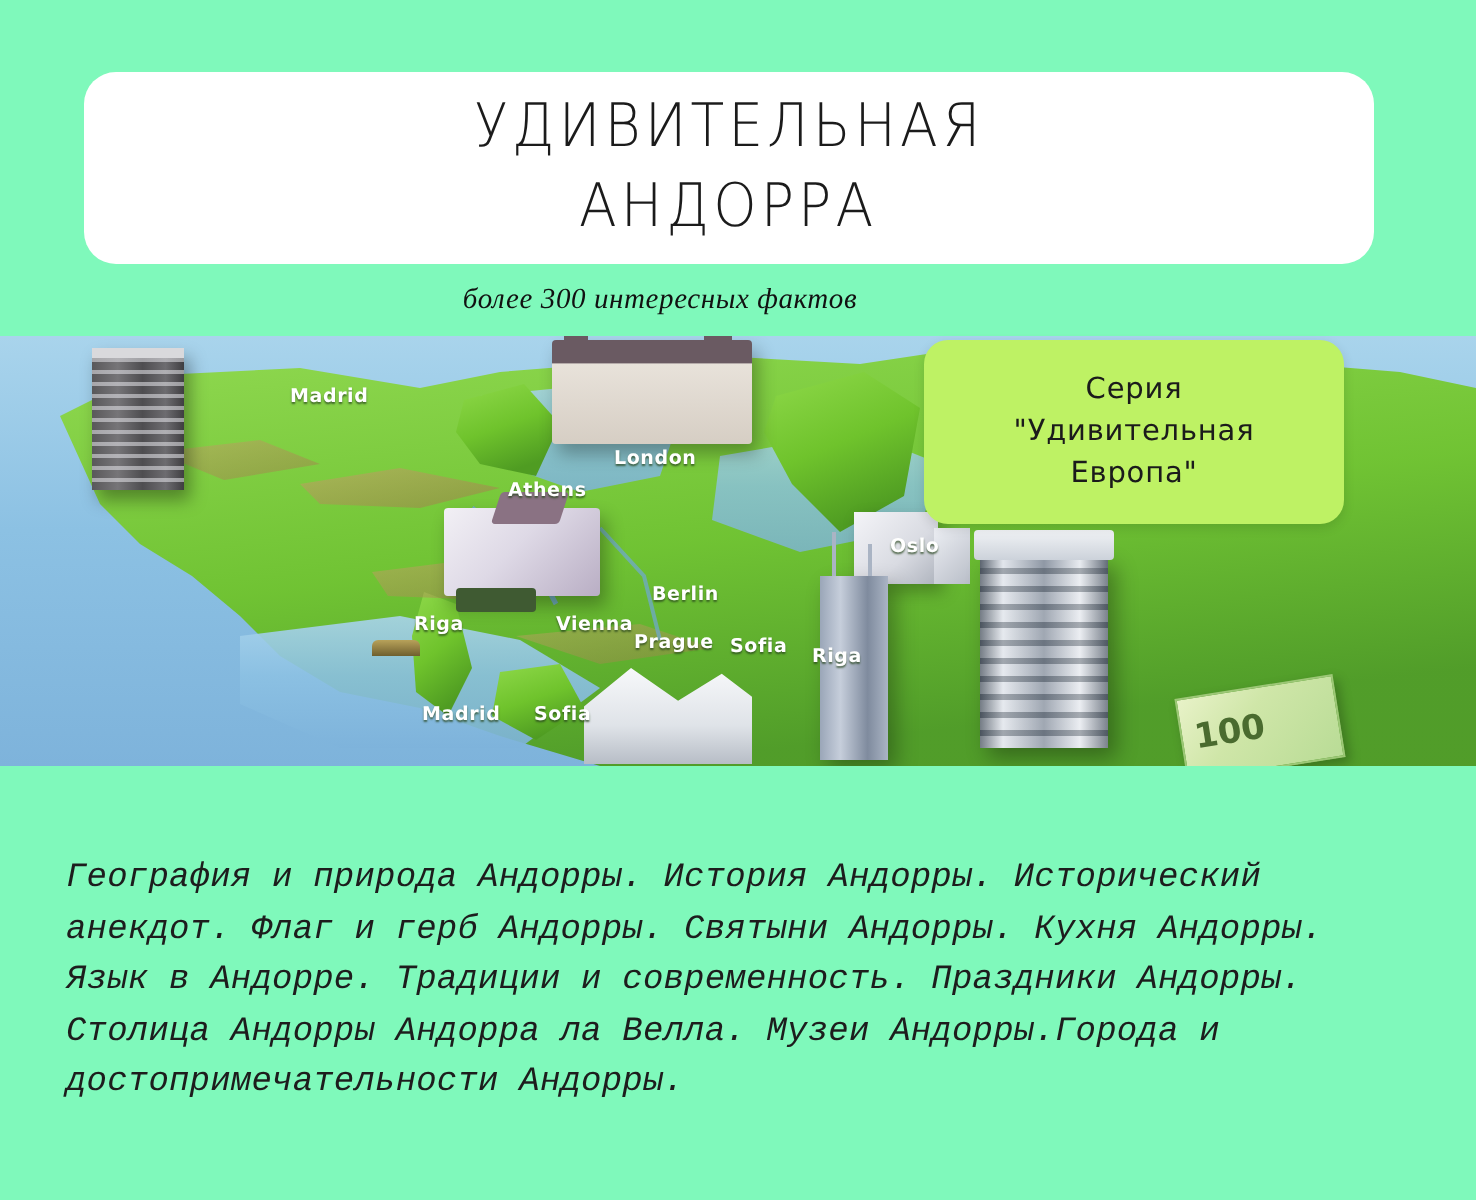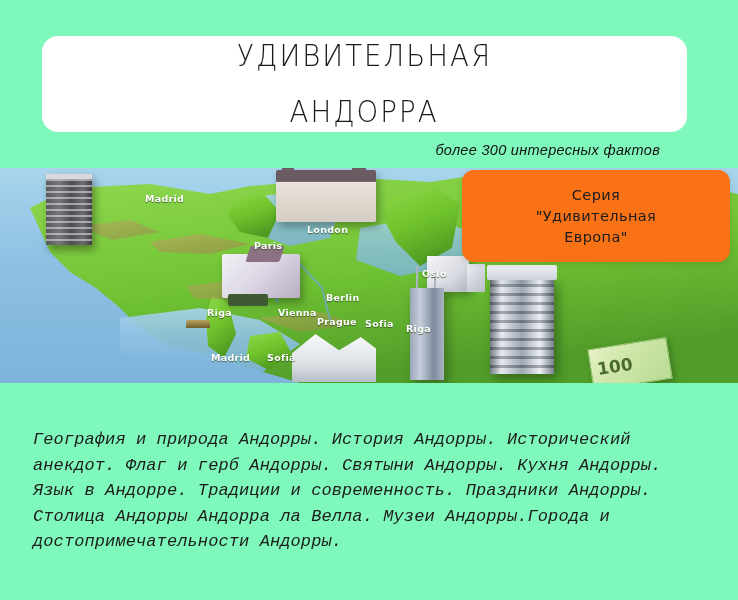--- a/index.html
+++ b/index.html
@@ -26,45 +26,45 @@
     position: absolute;
     left: 42px;
     top: 36px;
     width: 645px;
     height: 96px;
     background: #ffffff;
     border-radius: 16px;
     display: flex;
     flex-direction: column;
     align-items: center;
-    justify-content: space-between;
+    justify-content: center;
   }
   .title-line {
     color: #1b1b1b;
     font-family: "DejaVu Sans", "Liberation Sans", sans-serif;
     font-weight: 300;
     font-size: 30px;
     letter-spacing: 2.2px;
     line-height: 40px;
     text-align: center;
     transform: scaleX(0.92);
   }
 
   .subtitle {
     position: absolute;
     left: 0;
     top: 142px;
     width: 660px;
-    text-align: right;
+    text-align: center;
     color: #111111;
     font-size: 14.5px;
     font-style: italic;
     letter-spacing: 0.3px;
     font-weight: 400;
-    font-family: Liberation Sans, sans-serif;
+    font-family: Liberation Serif, serif;
   }
 
   
   .map-band {
     position: absolute;
     left: 0;
     top: 168px;
     width: 738px;
     height: 215px;
     overflow: hidden;
@@ -200,23 +200,23 @@
     left: 186px; top: 152px; width: 24px; height: 8px;
     background: linear-gradient(180deg,#b8a25a,#6f5f2e);
     border-radius: 3px 3px 0 0;
   }
 
   
   .series-card {
     position: absolute;
     left: 462px;
     top: 170px;
-    width: 268px;
+    width: 210px;
     height: 92px;
-    background: #f97316;
+    background: #bef264;
     border-radius: 12px;
     display: flex;
     align-items: center;
     justify-content: center;
     box-shadow: 0 2px 6px rgba(0,0,0,0.12);
     z-index: 5;
   }
   .series-text {
     color: #1b1b1b;
     font-size: 14.5px;
@@ -314,22 +314,22 @@
     <div class="prop villa"></div>
     <div class="prop nordic-house"></div>
     <div class="prop skyscraper"></div>
     <div class="prop office-block"></div>
     <div class="prop white-structure"></div>
     <div class="prop bridge"></div>
     <div class="prop banknote">100</div>
 
     <div class="city-label" style="left:100px;top:25px">Madrid</div>
     <div class="city-label" style="left:262px;top:56px">London</div>
-    <div class="city-label" style="left:209px;top:72px">Paris</div>
-    <div class="city-label" style="left:377px;top:100px">Oslo</div>
+    <div class="city-label" style="left:209px;top:72px">Athens</div>
+    <div class="city-label" style="left:400px;top:100px">Oslo</div>
     <div class="city-label" style="left:281px;top:124px">Berlin</div>
     <div class="city-label" style="left:162px;top:139px">Riga</div>
     <div class="city-label" style="left:233px;top:139px">Vienna</div>
     <div class="city-label" style="left:272px;top:148px">Prague</div>
     <div class="city-label" style="left:320px;top:150px">Sofia</div>
     <div class="city-label" style="left:361px;top:155px">Riga</div>
     <div class="city-label" style="left:166px;top:184px">Madrid</div>
     <div class="city-label" style="left:222px;top:184px">Sofia</div>
   </div>
 

